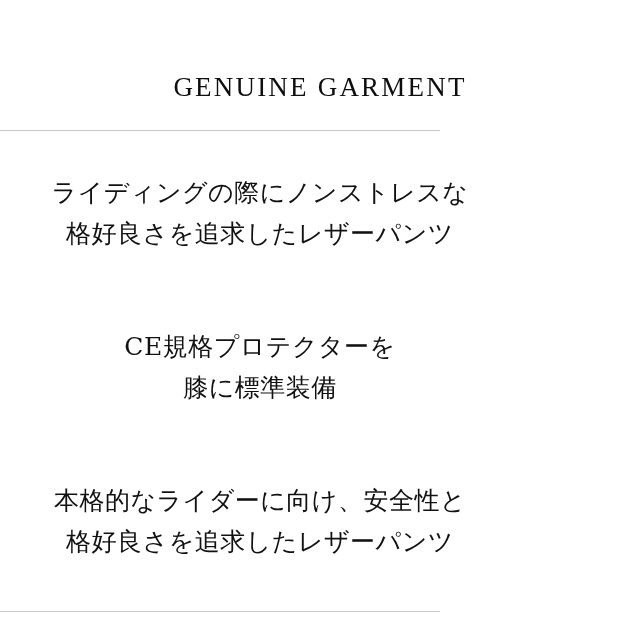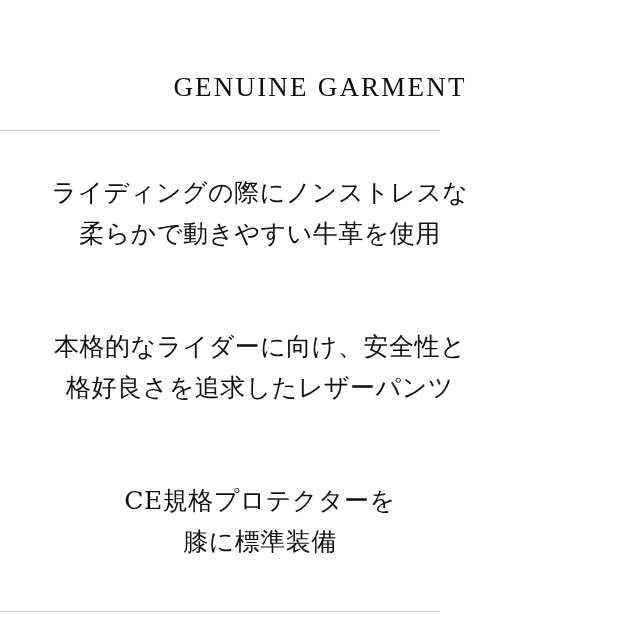--- a/index.html
+++ b/index.html
@@ -74,24 +74,24 @@
 <body>
 
 <div class="page">
 
   <div class="headline">GENUINE GARMENT</div>
 
   <div class="rule rule-top"></div>
 
   <div class="blocks">
     <p class="block block-1">ライディングの際にノンストレスな
-柔らかで動きやすい牛革を使用</p>
-
-    <p class="block block-3">本格的なライダーに向け、安全性と
 格好良さを追求したレザーパンツ</p>
 
     <p class="block block-2">CE規格プロテクターを
 膝に標準装備</p>
+
+    <p class="block block-3">本格的なライダーに向け、安全性と
+格好良さを追求したレザーパンツ</p>
   </div>
 
   <div class="rule rule-bottom"></div>
 
 </div>
 
 </body></html>

